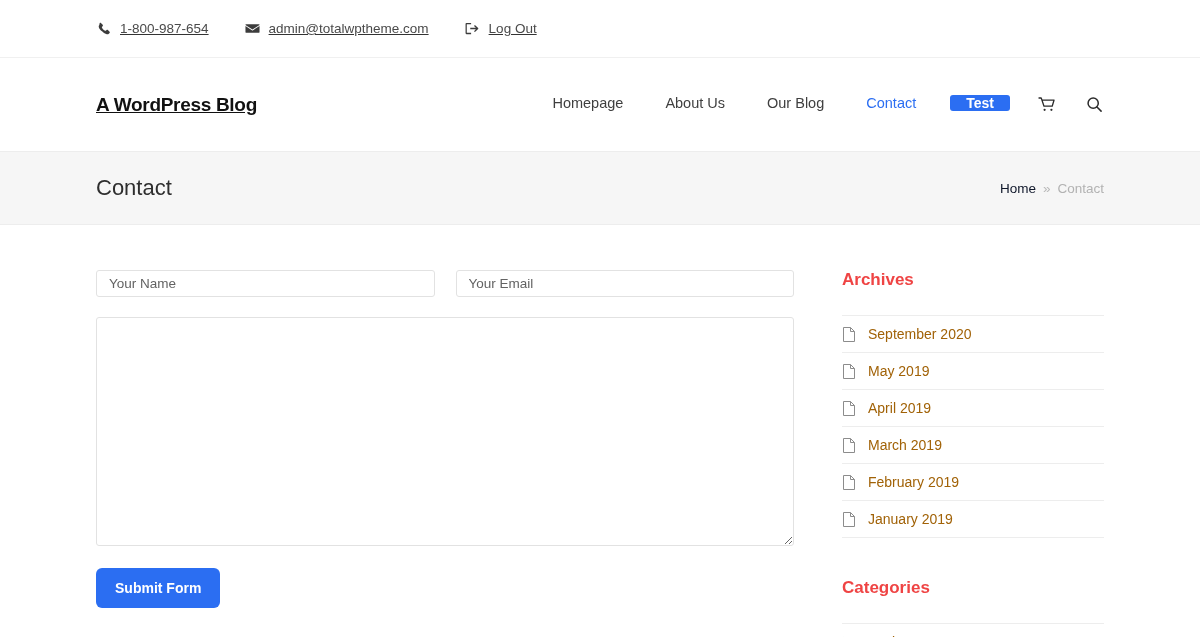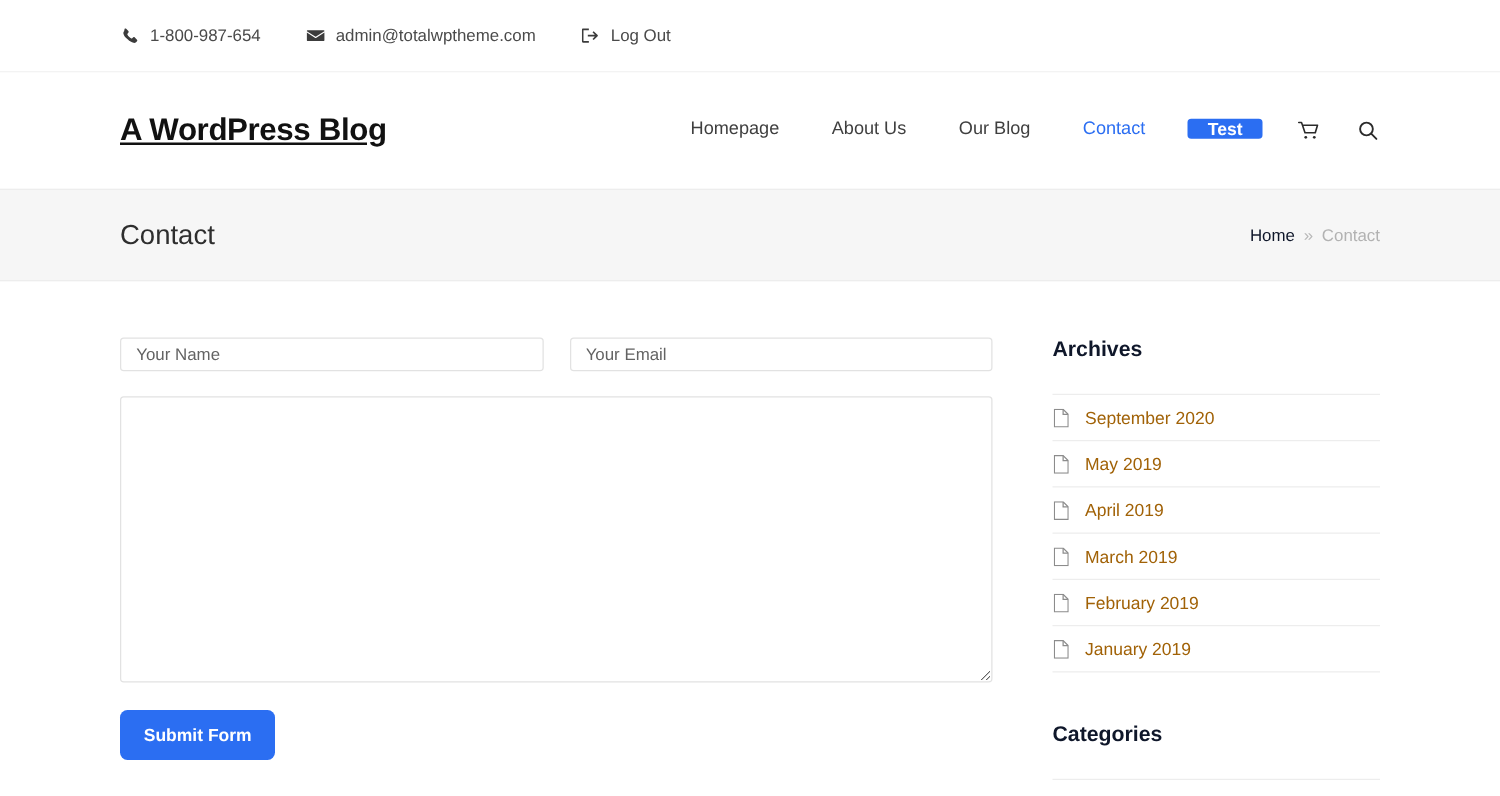--- a/index.html
+++ b/index.html
@@ -12,20 +12,21 @@
     color: #333333;
   }
 
   
   .topbar {
     height: 58px;
     border-bottom: 1px solid #f0f0f0;
     display: flex;
     align-items: center;
     padding: 8px 96px;
+    text-decoration: underline;
   }
   .topbar-item {
     display: flex;
     align-items: center;
     gap: 9px;
     margin-right: 36px;
     font-size: 13.5px;
     color: #4a4a4a;
     text-decoration: none;
     white-space: nowrap;
@@ -43,21 +44,21 @@
   
   .header {
     height: 93px;
     display: flex;
     align-items: center;
     justify-content: space-between;
     padding: 0 96px;
     background: #fff;
   }
   .site-title {
-    font-size: 25px;
+    font-size: 19px;
     font-weight: bold;
     color: #111111;
     letter-spacing: -0.3px;
   }
   .nav {
     display: flex;
     align-items: flex-start;
     gap: 0;
   }
   .nav-link {
@@ -170,21 +171,21 @@
     cursor: pointer;
     font-family: "Liberation Sans", sans-serif;
   }
 
   
   .sidebar { width: 268px; padding-top: 45px; }
   .widget + .widget { margin-top: 40px; }
   .widget-title {
     font-size: 17px;
     font-weight: bold;
-    color: #0f172a;
+    color: #ef4444;
     margin-bottom: 25px;
   }
   .widget-list { list-style: none; }
   .widget-list li { border-top: 1px solid #ededed; }
   .widget-list li:last-child { border-bottom: 1px solid #ededed; }
   .widget-list a {
     display: flex;
     align-items: center;
     gap: 12px;
     padding: 10px 0;

